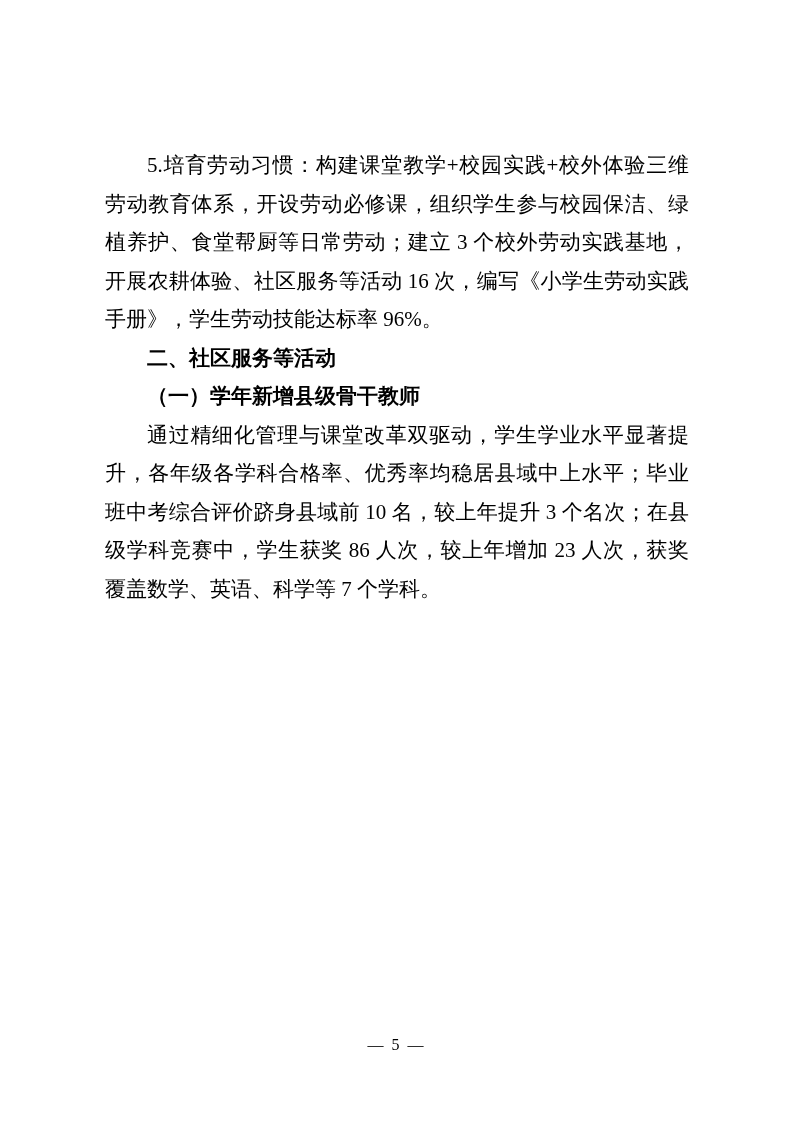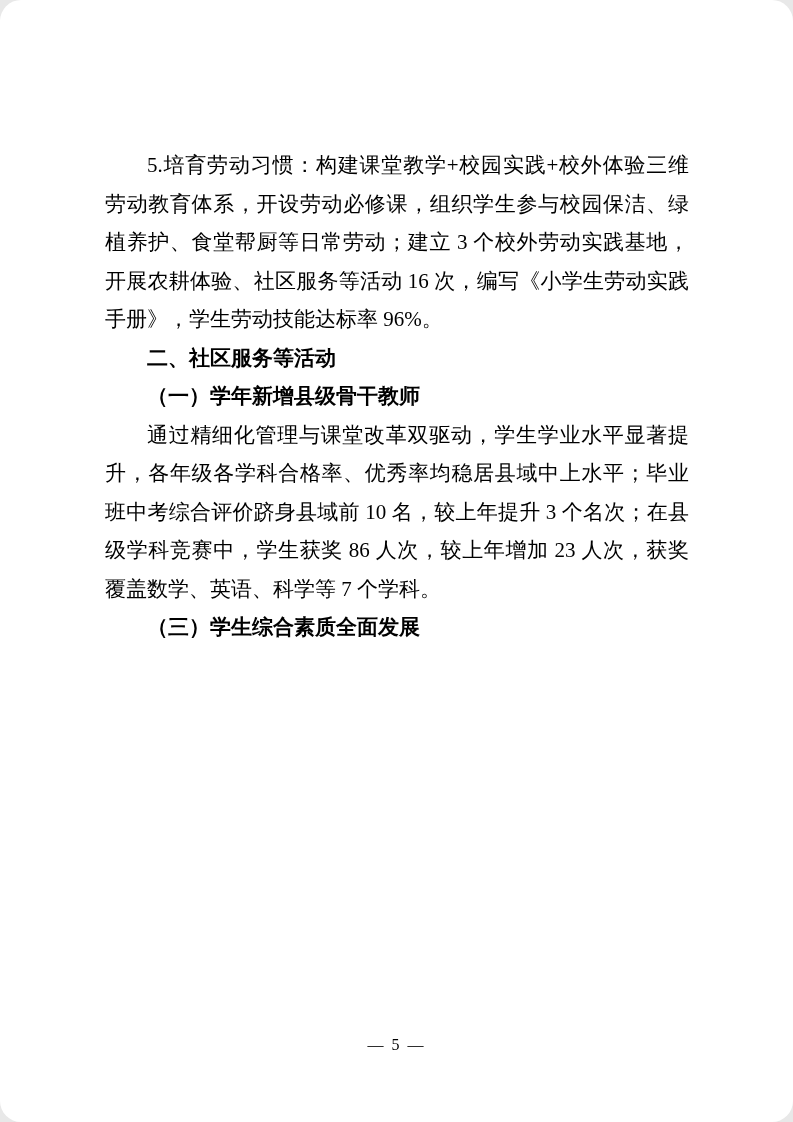--- a/index.html
+++ b/index.html
@@ -9,21 +9,20 @@
   }
   .page {
     position: relative;
     width: 793px;
     height: 1122px;
     margin: 0 auto;
     background: #ffffff;
     overflow: hidden;
     font-family: "Liberation Serif", "DejaVu Serif", serif;
     color: #000000;
-    border-radius: 21px;
   }
   .content {
     position: absolute;
     left: 105px;
     right: 104px;
     top: 146px;
   }
   .para {
     margin: 0;
     font-size: 21px;
@@ -50,16 +49,15 @@
 </style>
 </head>
 <body>
 
 <div class="page">
   <div class="content">
     <p class="para body">5.培育劳动习惯：构建课堂教学+校园实践+校外体验三维劳动教育体系，开设劳动必修课，组织学生参与校园保洁、绿植养护、食堂帮厨等日常劳动；建立 3 个校外劳动实践基地，开展农耕体验、社区服务等活动 16 次，编写《小学生劳动实践手册》，学生劳动技能达标率 96%。</p>
     <p class="para heading1">二、社区服务等活动</p>
     <p class="para heading2">（一）学年新增县级骨干教师</p>
     <p class="para body">通过精细化管理与课堂改革双驱动，学生学业水平显著提升，各年级各学科合格率、优秀率均稳居县域中上水平；毕业班中考综合评价跻身县域前 10 名，较上年提升 3 个名次；在县级学科竞赛中，学生获奖 86 人次，较上年增加 23 人次，获奖覆盖数学、英语、科学等 7 个学科。</p>
-    <p class="para heading2">（三）学生综合素质全面发展</p>
   </div>
   <div class="footer">— 5 —</div>
 </div>
 
 </body></html>

